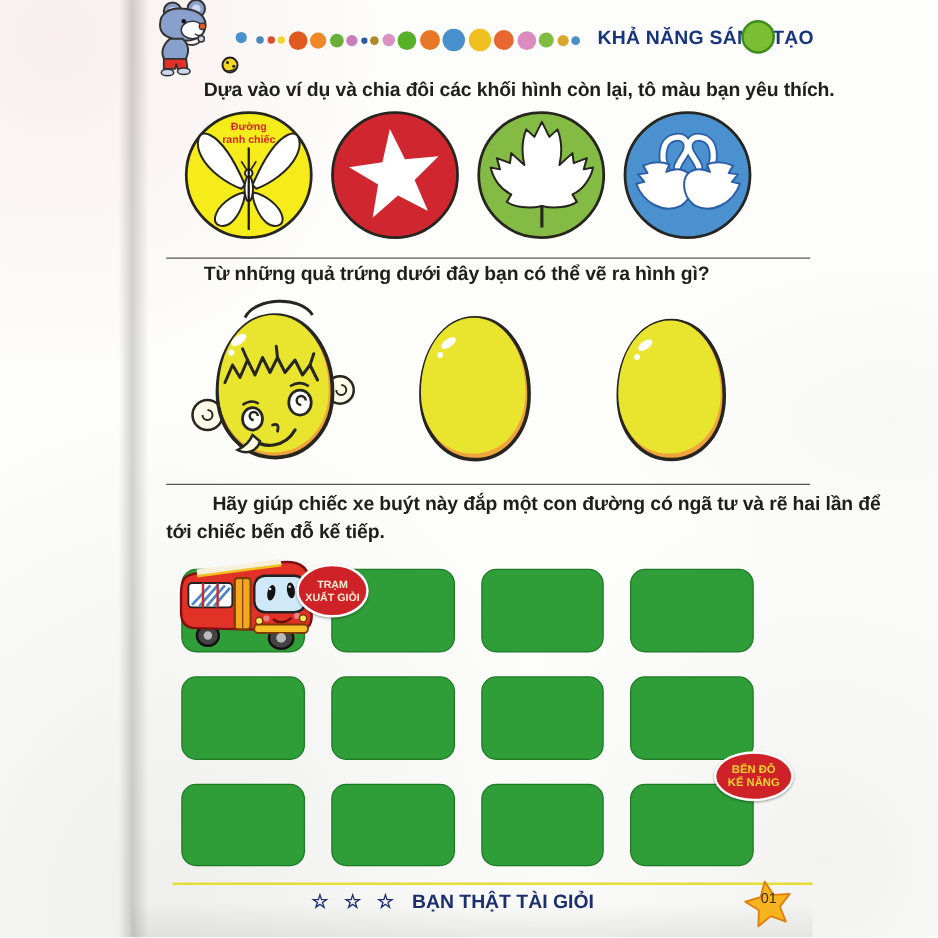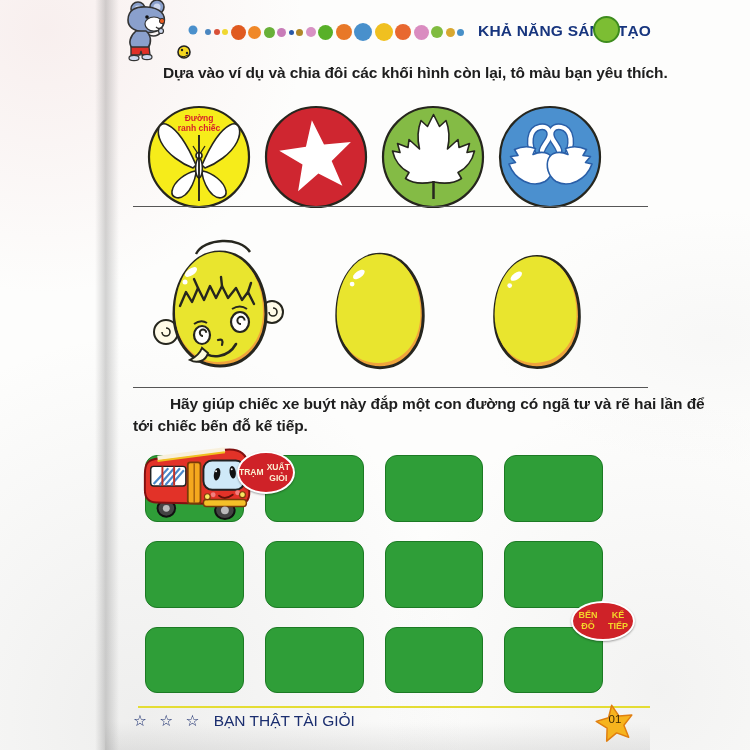--- a/index.html
+++ b/index.html
@@ -29,45 +29,45 @@
      letter-spacing:-.1px;z-index:2;}
   .pos-i1{left:163px;top:64px;}
   .pos-i2{left:163px;top:211px;}
   .pos-i3a{left:170px;top:395px;}
   .pos-i3b{left:133px;top:417px;}
 
   .divider{position:absolute;left:133px;width:515px;border-top:1.6px solid var(--divider);z-index:2;}
   .pos-d1{top:206px;} .pos-d2{top:387px;}
 
   
-  .circles{position:absolute;left:147px;top:105px;display:flex;gap:13px;z-index:2;text-decoration:underline;}
+  .circles{position:absolute;left:147px;top:88px;display:flex;gap:13px;z-index:2;text-decoration:underline;}
   .shape-circle{position:relative;width:104px;height:104px;}
   .shape-circle svg{position:absolute;inset:0;}
   .example-label{position:absolute;top:9px;left:0;right:0;text-align:center;font-size:8.5px;font-weight:700;
      color:#d8232a;line-height:1.15;z-index:3;}
 
   
   .egg-face{position:absolute;left:144px;top:232px;width:152px;height:150px;z-index:2;}
   .egg-plain-1{position:absolute;left:330px;top:248px;width:100px;height:126px;z-index:2;}
   .egg-plain-2{position:absolute;left:488px;top:250px;width:98px;height:124px;z-index:2;}
 
   
   .road-grid{position:absolute;left:145px;top:455px;width:458px;height:238px;display:grid;z-index:2;
      grid-template-columns:repeat(4,1fr);grid-template-rows:67px 67px 66px;column-gap:21px;row-gap:19px;}
   .cell{background:var(--grid-green);border:1.5px solid var(--grid-green-dark);border-radius:12px;box-sizing:border-box;}
   .bus{position:absolute;left:138px;top:441px;width:124px;height:82px;z-index:4;}
   .badge{position:absolute;background:var(--badge-red);border:2px solid #ffffff;border-radius:50%;
-     display:flex;align-items:center;justify-content:center;text-align:center;
+     display:flex;flex-direction:column;align-items:center;justify-content:center;text-align:center;
      font-weight:700;line-height:1.2;z-index:5;box-shadow:0 1px 2px rgba(0,0,0,.35);box-sizing:border-box;}
   .badge-start{left:237px;top:451px;width:58px;height:43px;color:var(--badge-start-text);font-size:8.5px;}
   .badge-end{left:571px;top:601px;width:64px;height:40px;color:var(--badge-end-text);font-size:9px;}
 
   
   .footer-line{position:absolute;left:138px;top:706px;width:512px;height:2px;background:var(--yellow-line);z-index:2;}
-  .footer{position:absolute;left:133px;top:712px;width:458px;text-align:left;font-size:15.5px;font-weight:400;
+  .footer{position:absolute;left:133px;top:712px;width:458px;text-align:center;font-size:15.5px;font-weight:700;
      color:var(--footer-navy);white-space:nowrap;z-index:2;}
   .footer .stars{letter-spacing:4px;margin-right:6px;}
   .page-star{position:absolute;left:592px;top:702px;width:46px;height:42px;z-index:3;}
   .page-star .num{position:absolute;left:0;top:11px;width:100%;text-align:center;
      font-size:11.5px;font-weight:400;color:#3f2a04;}
 </style>
 </head>
 <body>
 
 <div class="page">
@@ -169,20 +169,21 @@
         <path d="M11 59 L17.5 57.5 L12.5 51.5 L20 50.5 L16.5 44.5 C23 41.5 31 41 37.5 43.5 L35 49.5
                  C44 45.5 51.5 47.5 54.5 53.5 C57.5 61 55 71 47 76.5 C33.5 83.5 16.5 74.5 11 59 Z" fill="#fff" stroke="#2a5fa8" stroke-width="1.6" stroke-linejoin="round"></path>
         <path d="M94 59 L87.5 57.5 L92.5 51.5 L85 50.5 L88.5 44.5 C82 41.5 74 41 67.5 43.5 L70 49.5
                  C61 45.5 53.5 47.5 50.5 53.5 C47.5 61 50 71 58 76.5 C71.5 83.5 88.5 74.5 94 59 Z" fill="#fff" stroke="#2a5fa8" stroke-width="1.6" stroke-linejoin="round"></path>
       </svg>
     </div>
   </div>
 
   <div class="divider pos-d1"></div>
 
+  <div class="instr pos-i2">Từ những quả trứng dưới đây bạn có thể vẽ ra hình gì?</div>
 
   <svg class="egg-face" viewBox="0 0 152 150">
     <circle cx="22" cy="100" r="12" fill="#fffbe8" stroke="#26261e" stroke-width="2"></circle>
     <circle cx="128" cy="80" r="11" fill="#fffbe8" stroke="#26261e" stroke-width="2"></circle>
     <path d="M18 100 a4 4 0 1 0 4 -4" fill="none" stroke="#26261e" stroke-width="1.6"></path>
     <path d="M125 80 a4 4 0 1 0 4 -4" fill="none" stroke="#26261e" stroke-width="1.6"></path>
     <path d="M52 22 C60 6 96 4 106 20" fill="none" stroke="#26261e" stroke-width="2.4"></path>
     <path d="M76 20 C102 20 122 47 122 82 C122 112 102 134 76 134 C50 134 30 112 30 82 C30 47 50 20 76 20 Z" style="fill:var(--egg-shadow)" stroke="#26261e" stroke-width="3"></path>
     <path d="M75 20 C100 20 119 46 119 80 C119 110 100 130 74 130 C49 130 31 108 31 80 C31 46 50 20 75 20 Z" style="fill:var(--egg-yellow)"></path>
     <ellipse cx="47" cy="40" rx="7" ry="3.5" transform="rotate(-35 47 40)" fill="#fff"></ellipse>
@@ -259,21 +260,21 @@
     <circle cx="28" cy="69" r="3.5" fill="#bbb"></circle>
       <circle cx="88" cy="71" r="4" fill="#bbb"></circle>
   </svg>
 
   <div class="badge badge-start">
     <div>TRẠM</div>
     <div>XUẤT GIỎI</div>
   </div>
   <div class="badge badge-end">
     <div>BẾN ĐỖ</div>
-    <div>KẾ TIẾP</div>
+    <div>KẾ NĂNG</div>
   </div>
 
   <div class="footer-line"></div>
   <div class="footer">
     <span class="stars">☆ ☆ ☆</span>
     <span>BẠN THẬT TÀI GIỎI</span>
   </div>
   <div class="page-star">
     <svg viewBox="0 0 46 42">
       <polygon points="19.7,3.3 26.9,13.9 39.8,13.1 31.9,23.3 36.7,35.2 24.6,30.9 14.7,39.1 15.1,26.2 4.2,19.4 16.5,15.7" fill="#f6b41e" stroke="#e07f10" stroke-width="1.5" stroke-linejoin="round"></polygon>

